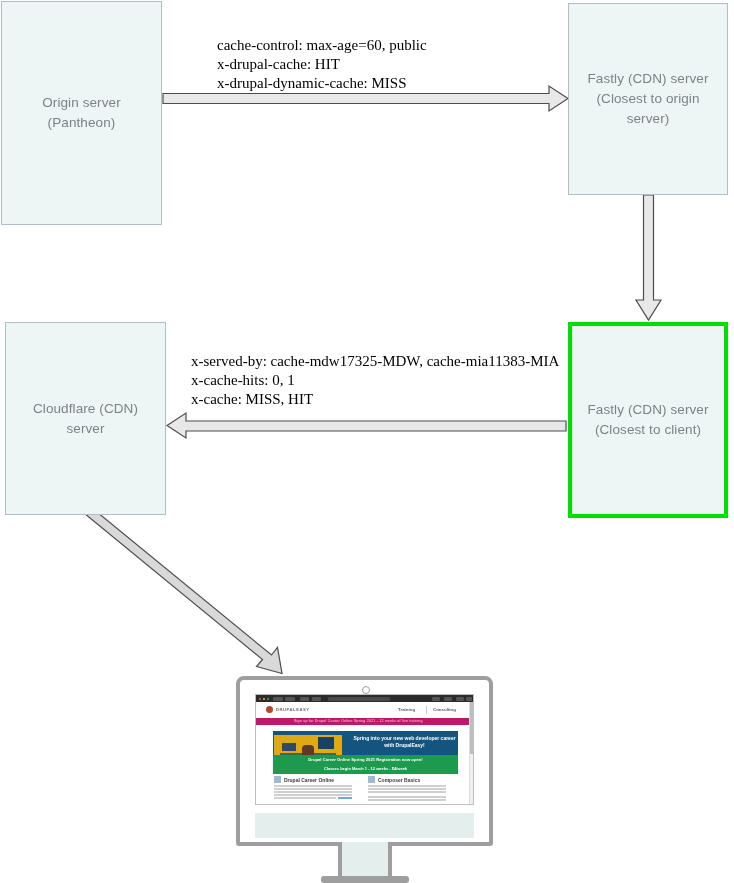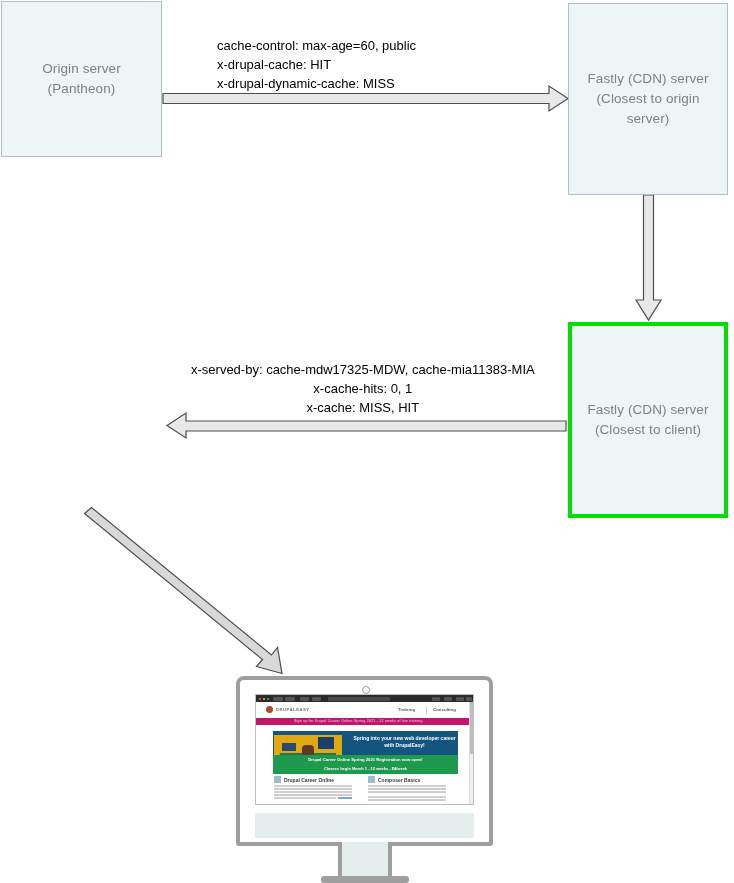--- a/index.html
+++ b/index.html
@@ -32,35 +32,36 @@
     color: #7a8387;
     font-size: 13.5px;
     line-height: 20px;
     letter-spacing: 0.1px;
     white-space: pre-line;
     padding: 0 8px;
   }
   .node.highlight {
     border: 4px solid #00e000;
   }
-  #node-origin    { left: 1px;   top: 1px;   width: 161px; height: 156px; }
+  #node-origin    { left: 1px;   top: 1px;   width: 161px; height: 224px; }
   #node-fastly-origin { left: 568px; top: 3px; width: 160px; height: 192px; }
   #node-cloudflare{ left: 5px;   top: 322px; width: 161px; height: 193px; }
   #node-fastly-client { left: 568px; top: 322px; width: 160px; height: 196px; }
 
   .edge-label {
     position: absolute;
     color: #000000;
-    font-size: 13px;
+    font-size: 15px;
     line-height: 19px;
     white-space: pre;
+    font-family: Liberation Serif, serif;
   }
   #label-origin-to-fastly   { left: 217px; top: 36px; }
   #label-fastly-to-fastly   { left: 405px; top: 226px; }
-  #label-fastly-to-cf       { left: 191px; top: 360px; text-align: center; }
+  #label-fastly-to-cf       { left: 191px; top: 352px; }
   #label-cf-to-client       { left: 212px; top: 557px; }
 
   svg.edges {
     position: absolute;
     left: 0;
     top: 0;
     width: 734px;
     height: 883px;
     pointer-events: none;
   }
@@ -239,20 +240,24 @@
     <span class="node-label">Origin server
 (Pantheon)</span>
   </div>
 
   <div class="node" id="node-fastly-origin">
     <span class="node-label">Fastly (CDN) server
 (Closest to origin
 server)</span>
   </div>
 
+  <div class="node" id="node-cloudflare">
+    <span class="node-label">Cloudflare (CDN)
+server</span>
+  </div>
 
   <div class="node highlight" id="node-fastly-client">
     <span class="node-label">Fastly (CDN) server
 (Closest to client)</span>
   </div>
 
   <div class="edge-label" id="label-origin-to-fastly">cache-control: max-age=60, public
 x-drupal-cache: HIT
 x-drupal-dynamic-cache: MISS</div>
 

